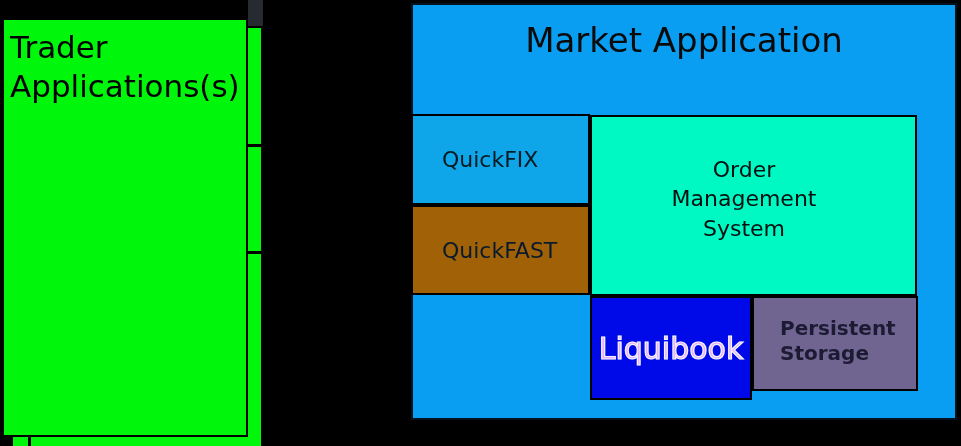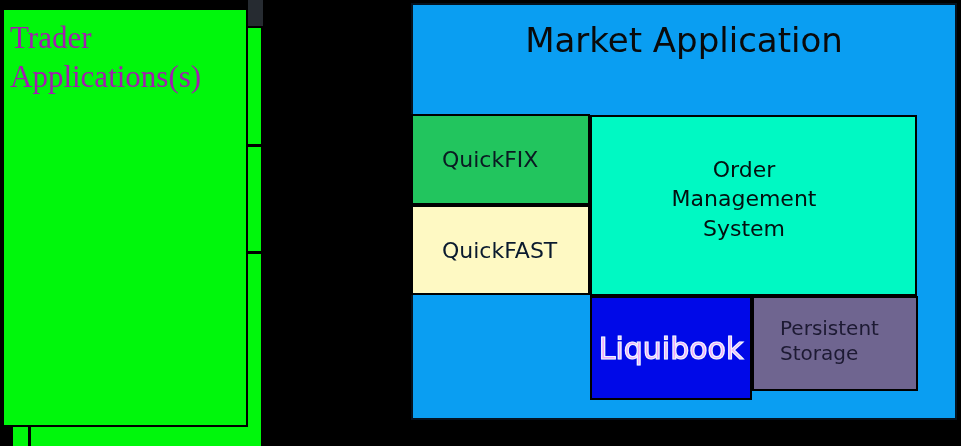--- a/index.html
+++ b/index.html
@@ -9,23 +9,23 @@
     background:#000;
     overflow:hidden;
     font-family:"DejaVu Sans","Liberation Sans",sans-serif;
   }
   .box{position:absolute;box-sizing:border-box;border:2px solid #000;}
 
   
   .trader-back{left:11px;top:26px;width:252px;height:430px;background:#00f70c;}
   .stack-corner{position:absolute;left:248px;top:0;width:15px;height:26px;background:#262b31;}
   .trader-front{
-    left:2px;top:8px;width:246px;height:419px;background:#00f70c;
+    left:2px;top:18px;width:246px;height:419px;background:#00f70c;
     padding:8px 4px 0 6px;
-    font-size:31px;line-height:1.27;color:#a21caf;font-family:Liberation Serif, serif;
+    font-size:31px;line-height:1.27;color:#000000;
   }
 
   
   .connector{position:absolute;background:#000;}
   .conn-quickfix{left:246px;top:144px;width:167px;height:3px;}
   .conn-quickfast{left:246px;top:251px;width:167px;height:3px;}
   .conn-bottom{left:28px;top:423px;width:3px;height:23px;}
 
   
   .market{left:411px;top:3px;width:546px;height:417px;background:#0a9ef2;border:2px solid #04121f;}
@@ -41,21 +41,21 @@
   .oms{left:590px;top:115px;width:327px;height:181px;background:#00f9c3;
     padding:38px 0 0 67px;font-size:22px;line-height:1.34;color:#041010;}
   .oms .wrap{width:170px;}
   .liquibook{left:590px;top:296px;width:162px;height:104px;background:#0009e8;
     display:flex;align-items:center;justify-content:center;
     font-size:30px;color:#f0abfc;
     -webkit-text-stroke:1.2px #eef6ff;
     text-shadow:0 0 1px #dceeff;}
   .persistent{left:752px;top:296px;width:166px;height:95px;background:#6f6590;
     padding:18px 0 0 26px;font-size:20px;line-height:1.25;color:#1d1a33;}
-  .persistent .wrap{width:115px;}
+  .persistent .wrap{width:115px;font-weight:bold;}
 </style>
 </head>
 <body>
 
 <div class="stage">
 
   <div class="box trader-back" style="background-color: rgb(0, 247, 12);"></div>
 
   <div class="stack-corner"></div>
 
@@ -64,25 +64,25 @@
   <div class="connector conn-bottom" style="background-color: rgb(0, 0, 0);"></div>
 
   <div class="box trader-front" style="background-color: rgb(0, 247, 12);">
     <span>Trader Applications(s)</span>
   </div>
 
   <div class="box market" style="background-color: rgb(10, 158, 242);"></div>
 
   <div class="market-title">Market Application</div>
 
-  <div class="box quickfix" style="background-color: #22c55e;">
+  <div class="box quickfix" style="background-color: #0ea5e9;">
     <span>QuickFIX</span>
   </div>
 
-  <div class="box quickfast" style="background-color: #fef9c3;">
+  <div class="box quickfast" style="background-color: #a16207;">
     <span>QuickFAST</span>
   </div>
 
   <div class="box oms" style="background-color: rgb(0, 249, 195); text-align: center;">
     <div class="wrap">Order Management System</div>
   </div>
 
   <div class="box liquibook" style="background-color: rgb(0, 9, 232);">
     <span>Liquibook</span>
   </div>

